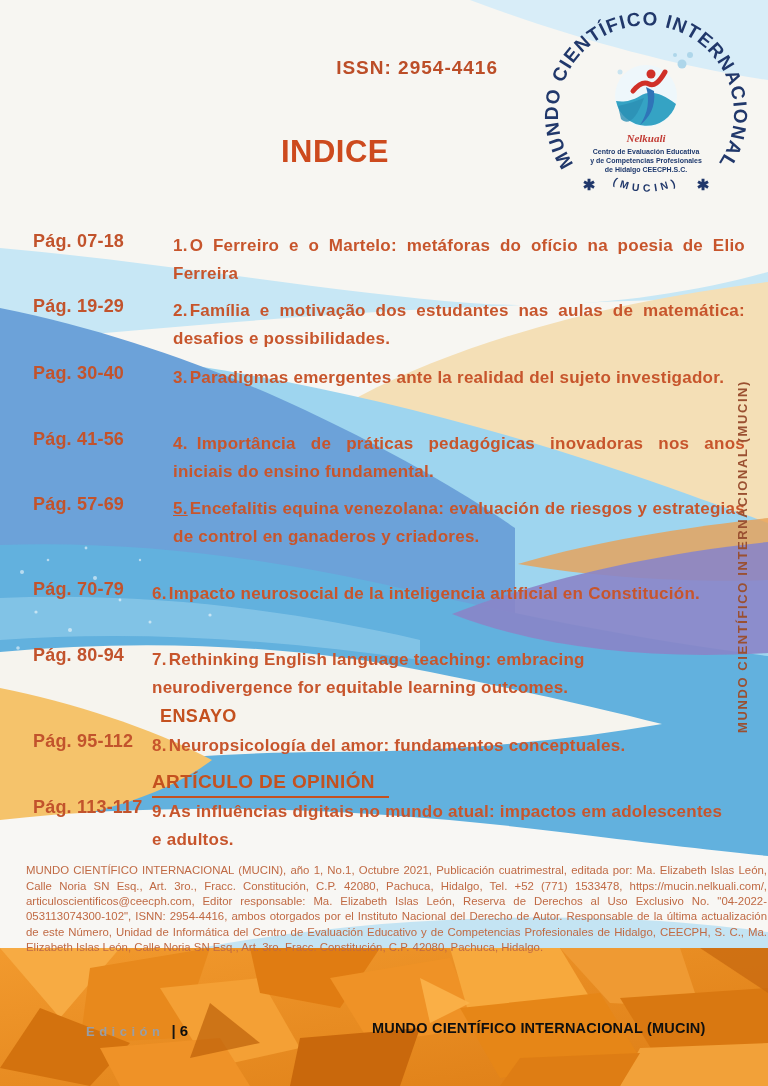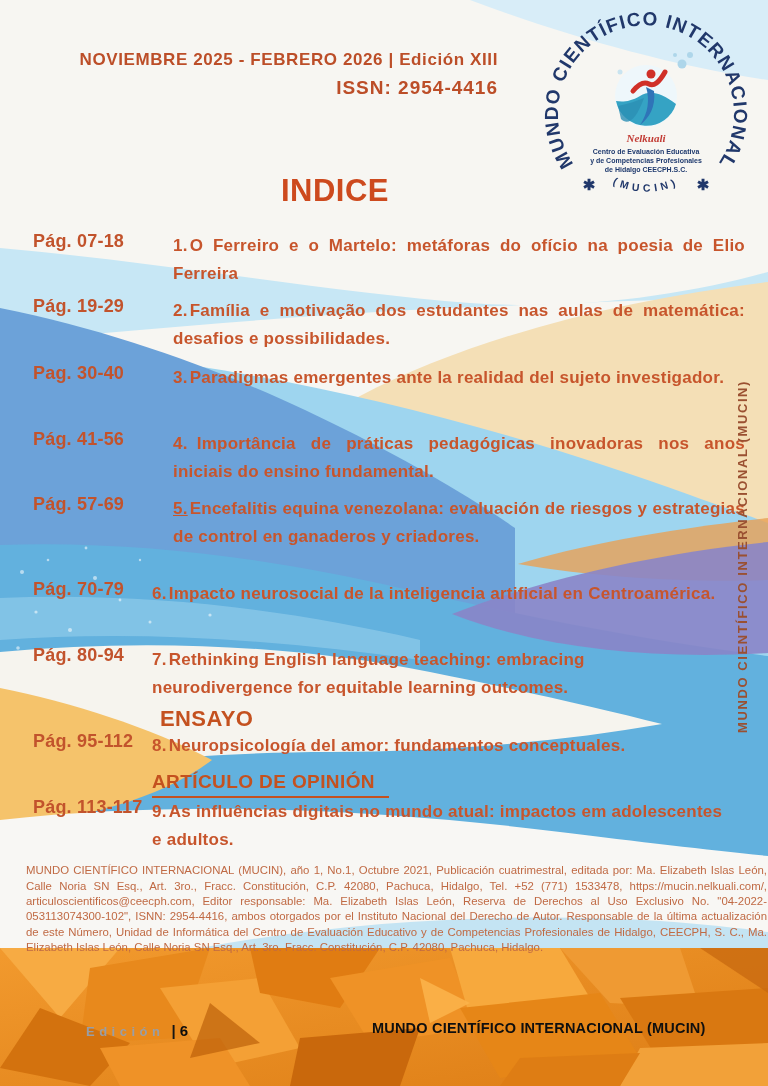--- a/index.html
+++ b/index.html
@@ -13,25 +13,25 @@
   
   .masthead{left:40px;top:50px;width:458px;text-align:right;color:#bc4e28;}
   .masthead .issue{font-size:17px;font-weight:bold;letter-spacing:.6px;}
   .masthead .issn{font-size:19px;font-weight:bold;letter-spacing:1px;margin-top:7px;}
 
   
   .logo{left:532px;top:8px;width:228px;height:222px;}
 
   
   .indice{left:30px;top:134px;width:610px;text-align:center;
-    font-size:31px;font-weight:bold;letter-spacing:.5px;color:#cd4a1e;margin-top:39px;}
+    font-size:31px;font-weight:bold;letter-spacing:.5px;color:#cd4a1e;}
   .sec-head{font-size:19px;font-weight:bold;color:#c4511f;
     border-bottom:2.5px solid #c4511f;padding:0 14px 3px 0;display:inline-block;letter-spacing:.4px;}
   .sec-articles{left:152px;top:186px;}
-  .sec-essay{left:160px;top:706px;font-size:22px;font-weight:bold;color:#c4511f;letter-spacing:.4px;}
+  .sec-essay{left:160px;top:706px;font-size:18px;font-weight:bold;color:#c4511f;letter-spacing:.4px;}
   .sec-opinion{left:152px;top:771px;}
 
   
   .row{position:absolute;z-index:2;width:768px;left:0;}
   .pages{position:absolute;left:33px;top:0;width:118px;
     font-size:18px;font-weight:bold;color:#c2532c;letter-spacing:.2px;white-space:nowrap;}
   .title{position:absolute;left:152px;top:1px;width:572px;
     font-size:17px;font-weight:bold;color:#c7552c;letter-spacing:.25px;line-height:27.5px;}
   .just{text-align:justify;margin-left:21px;}
   .num{margin-right:2px;}
@@ -90,21 +90,20 @@
       <circle cx="180" cy="592" r="1.3"></circle>
         <circle cx="210" cy="615" r="1.6"></circle>
         <circle cx="48" cy="560" r="1.3"></circle>
       <circle cx="140" cy="560" r="1.2"></circle>
         <circle cx="86" cy="548" r="1.4"></circle>
         <circle cx="250," r="0"></circle>
     </g>
   </svg>
 
   <header class="layer masthead">
-    <div class="issue">NOVIEMBRE 2025 - FEBRERO 2026 | Edición XIII</div>
     <div class="issn">ISSN: 2954-4416</div>
   </header>
 
   <div class="layer logo">
     <svg viewBox="0 0 228 222" width="228" height="222">
       <defs>
         <path id="ringTop" d="M 42,156 A 88 88 0 1 1 186,156" fill="none"></path>
         <path id="ringBottom" d="M 70,170 A 78 78 0 0 0 158,170" fill="none"></path>
       </defs>
       <g style="font-family:'Liberation Sans',sans-serif;font-weight:bold;fill:#21386b;">
@@ -155,21 +154,21 @@
   <div class="row row-4" style="top:429px">
     <div class="pages">Pág. 41-56</div>
     <div class="title just"><span class="num">4.</span><span>Importância de práticas pedagógicas inovadoras nos anos iniciais do ensino fundamental.</span></div>
   </div>
   <div class="row row-5" style="top:494px">
     <div class="pages">Pág. 57-69</div>
     <div class="title just"><span class="num">5.</span><span>Encefalitis equina venezolana: evaluación de riesgos y estrategias de control en ganaderos y criadores.</span></div>
   </div>
   <div class="row" style="top:579px">
     <div class="pages">Pág. 70-79</div>
-    <div class="title"><span class="num">6.</span><span>Impacto neurosocial de la inteligencia artificial en Centroamérica.</span></div>
+    <div class="title"><span class="num">6.</span><span>Impacto neurosocial de la inteligencia artificial en Constitución.</span></div>
   </div>
   <div class="row" style="top:645px">
     <div class="pages">Pág. 80-94</div>
     <div class="title"><span class="num">7.</span><span>Rethinking English language teaching: embracing neurodivergence for equitable learning outcomes.</span></div>
   </div>
 
   <div class="layer sec-essay">ENSAYO</div>
 
   <div class="row" style="top:731px">
     <div class="pages">Pág. 95-112</div>

